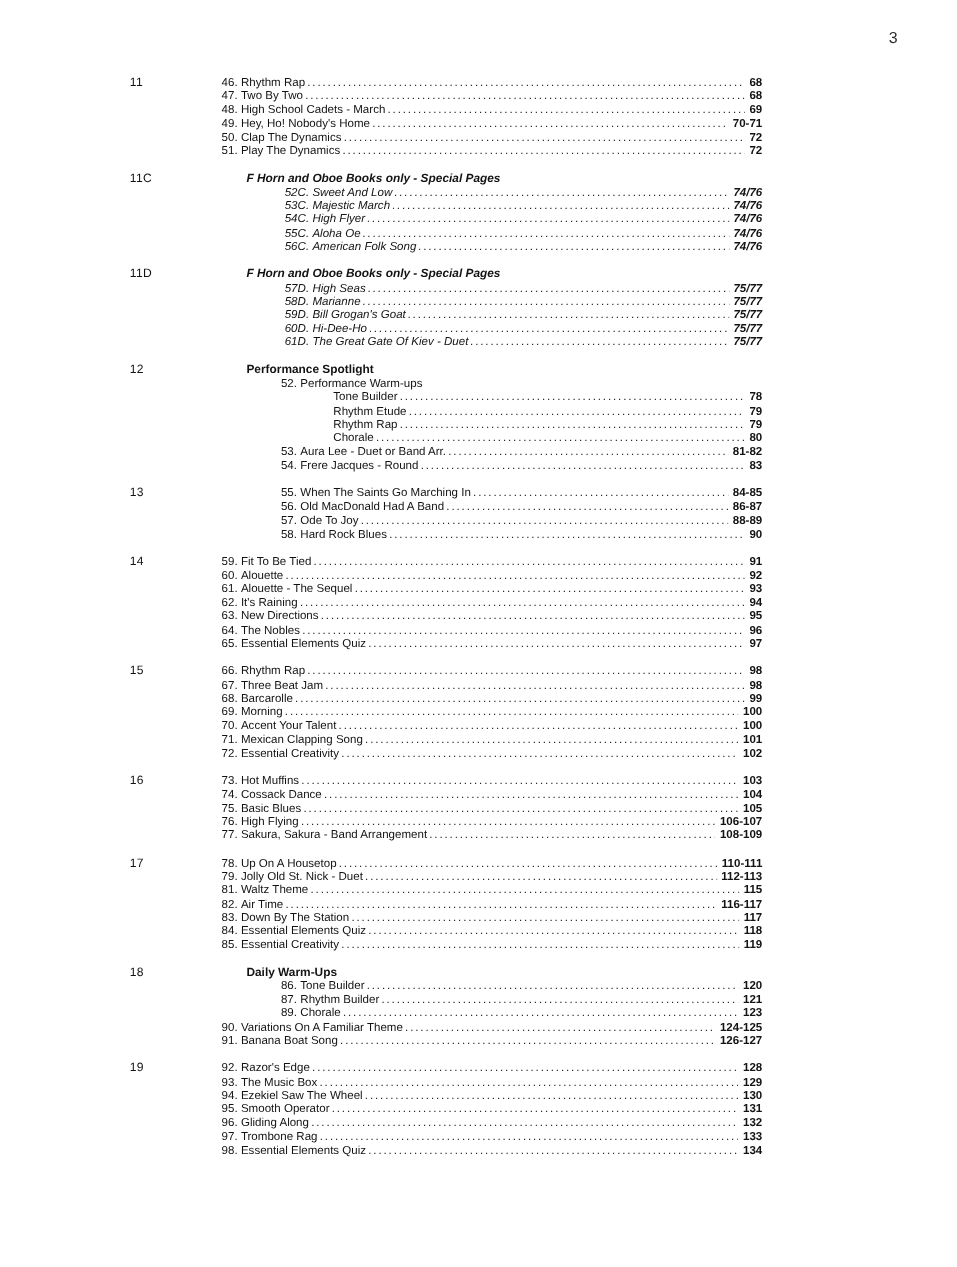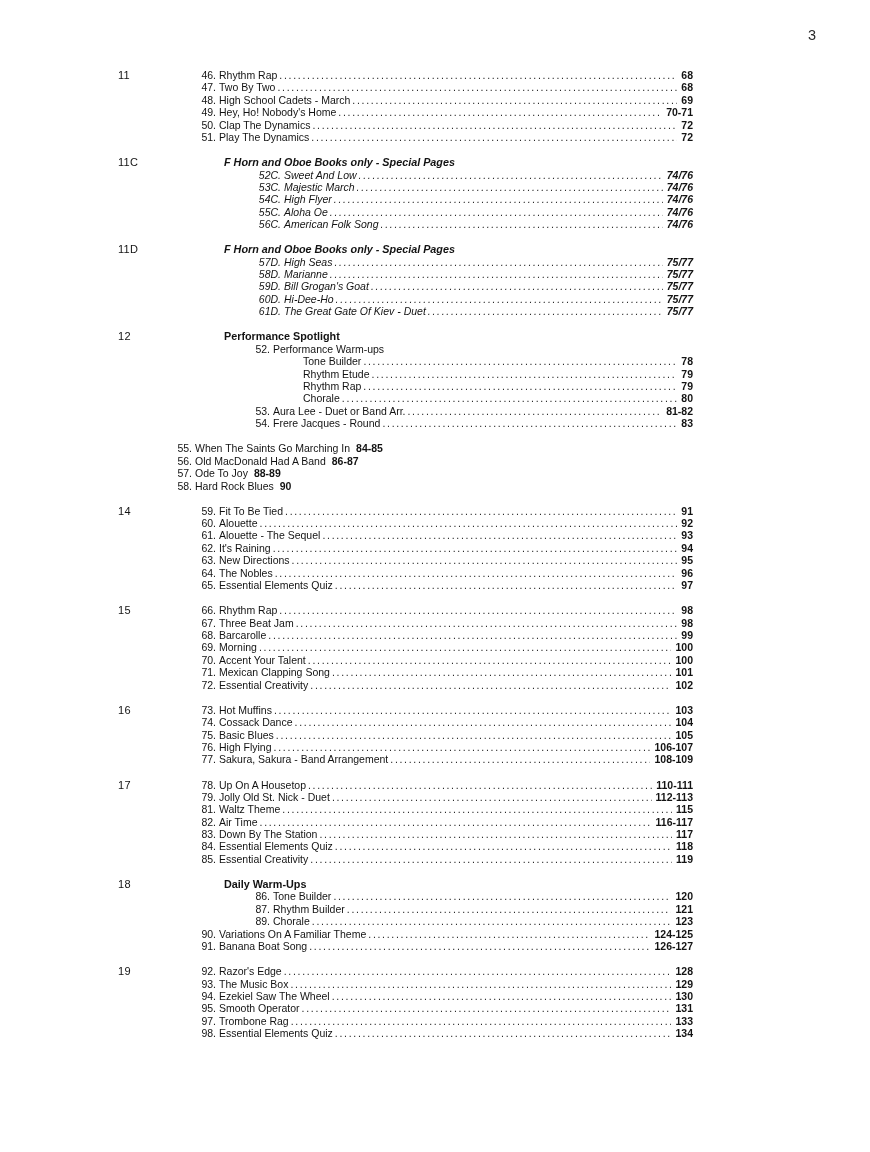--- a/index.html
+++ b/index.html
@@ -209,20 +209,21 @@
         </div>
         <div class="row lvl1">
           <span class="num">54.</span>
           <span class="title">Frere Jacques - Round</span>
           <span class="leader"></span>
           <span class="page">83</span>
         </div>
       </div>
     </div>
     <div class="section">
+      <div class="unit">13</div>
       <div class="rows">
         <div class="row lvl1">
           <span class="num">55.</span>
           <span class="title">When The Saints Go Marching In</span>
           <span class="leader"></span>
           <span class="page">84-85</span>
         </div>
         <div class="row lvl1">
           <span class="num">56.</span>
           <span class="title">Old MacDonald Had A Band</span>
@@ -474,20 +475,26 @@
           <span class="num">94.</span>
           <span class="title">Ezekiel Saw The Wheel</span>
           <span class="leader"></span>
           <span class="page">130</span>
         </div>
         <div class="row lvl0">
           <span class="num">95.</span>
           <span class="title">Smooth Operator</span>
           <span class="leader"></span>
           <span class="page">131</span>
+        </div>
+        <div class="row lvl0">
+          <span class="num">96.</span>
+          <span class="title">Gliding Along</span>
+          <span class="leader"></span>
+          <span class="page">132</span>
         </div>
         <div class="row lvl0">
           <span class="num">97.</span>
           <span class="title">Trombone Rag</span>
           <span class="leader"></span>
           <span class="page">133</span>
         </div>
         <div class="row lvl0">
           <span class="num">98.</span>
           <span class="title">Essential Elements Quiz</span>

